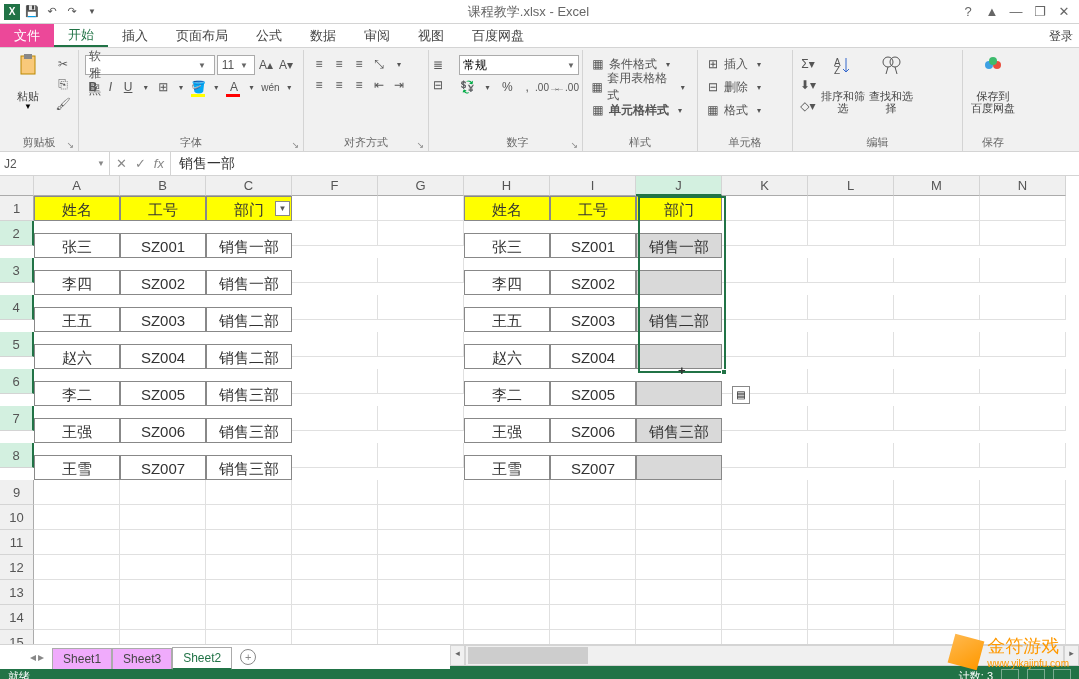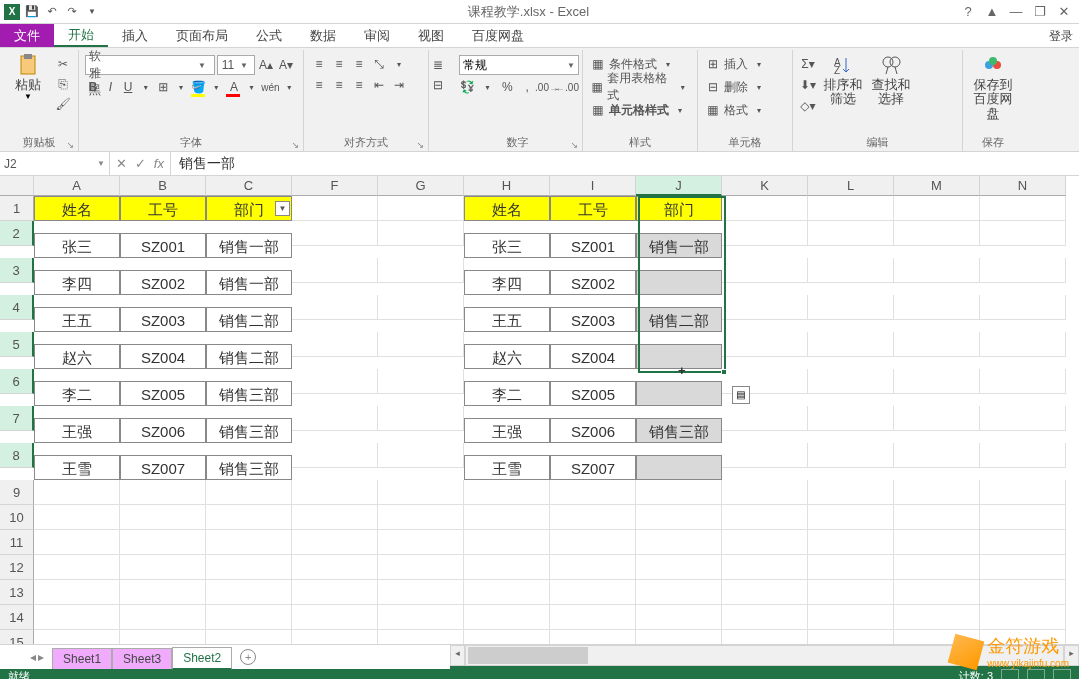--- a/index.html
+++ b/index.html
@@ -9,33 +9,33 @@
 .titlebar { height: 24px; background: #fff; border-bottom: 1px solid #d4d4d4; display: flex; align-items: center; padding: 0 4px; }
 .titlebar .qat { display: flex; gap: 4px; align-items: center; }
 .titlebar .qat span { width: 16px; height: 16px; display: flex; align-items: center; justify-content: center; font-size: 11px; color: #555; }
 .titlebar .title { flex: 1; text-align: center; color: #666; font-size: 13px; }
 .titlebar .winbtns { display: flex; gap: 2px; }
 .titlebar .winbtns span { width: 22px; height: 16px; display: flex; align-items: center; justify-content: center; color: #666; font-size: 13px; }
 
 
 .tabs { height: 24px; background: #fff; display: flex; border-bottom: 1px solid #d4d4d4; position: relative; }
 .tab { padding: 0 14px; display: flex; align-items: center; color: #444; font-size: 13px; cursor: pointer; }
-.tab.file { background: #a21caf; color: #fff; }
+.tab.file { background: #ec4899; color: #fff; }
 .tab.active { color: #217346; border-bottom: 2px solid #217346; }
 .login { position: absolute; right: 6px; top: 4px; color: #444; font-size: 12px; }
 
 
 .ribbon { height: 104px; background: #f1f1f1; border-bottom: 1px solid #d4d4d4; display: flex; padding-top: 2px; }
 .group { border-right: 1px solid #d4d4d4; display: flex; flex-direction: column; justify-content: space-between; padding: 2px 6px 0; }
 .group-label { text-align: center; font-size: 11px; color: #666; height: 16px; position: relative; }
 .group-label .launcher { position: absolute; right: -2px; bottom: 1px; font-size: 9px; color: #888; }
 .group-body { flex: 1; display: flex; align-items: flex-start; gap: 4px; }
 
 .bigbtn { display: flex; flex-direction: column; align-items: center; width: 44px; padding-top: 2px; }
-.bigbtn .lbl { font-size: 13px; text-align: center; margin-top: 2px; line-height: 1.1; color: #444; }
+.bigbtn .lbl { font-size: 11px; text-align: center; margin-top: 14px; line-height: 1.1; color: #444; }
 
 .stackv { display: flex; flex-direction: column; gap: 2px; }
 .stackv span, .row span { width: 18px; height: 18px; display: flex; align-items: center; justify-content: center; font-size: 12px; color: #555; }
 .row { display: flex; gap: 2px; align-items: center; }
 
 .fontbox { display: flex; flex-direction: column; gap: 3px; padding-top:3px;}
 .sel { background: #fff; border: 1px solid #ababab; height: 20px; font-size: 12px; padding: 0 3px; display: flex; align-items: center; justify-content: space-between; }
 .sel .dd { font-size: 8px; color: #666; margin-left: 2px; }
 .bold { font-weight: bold; } .italic { font-style: italic; } .underline { text-decoration: underline; }
 

